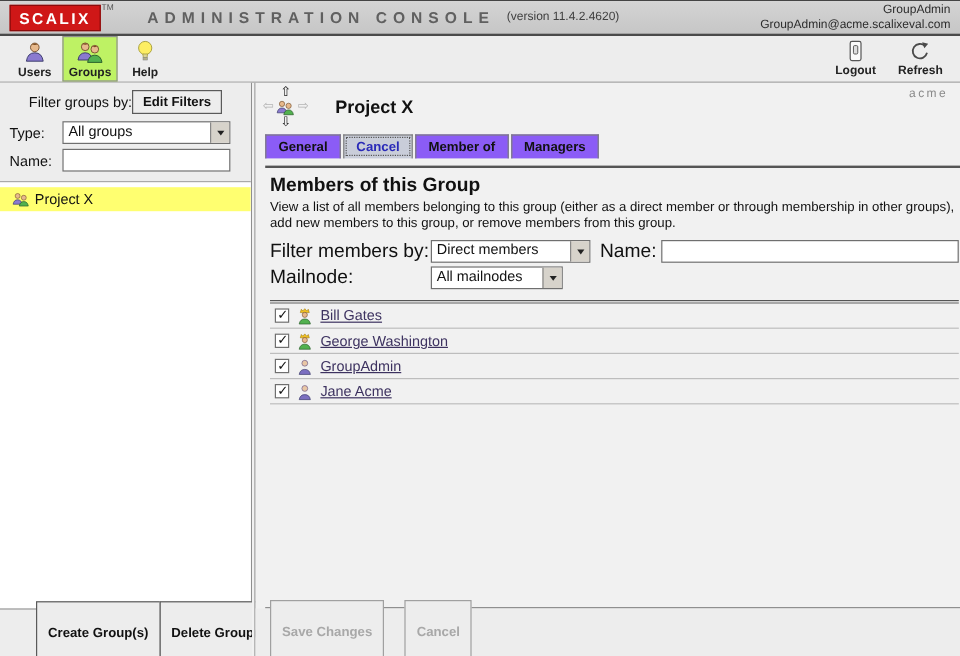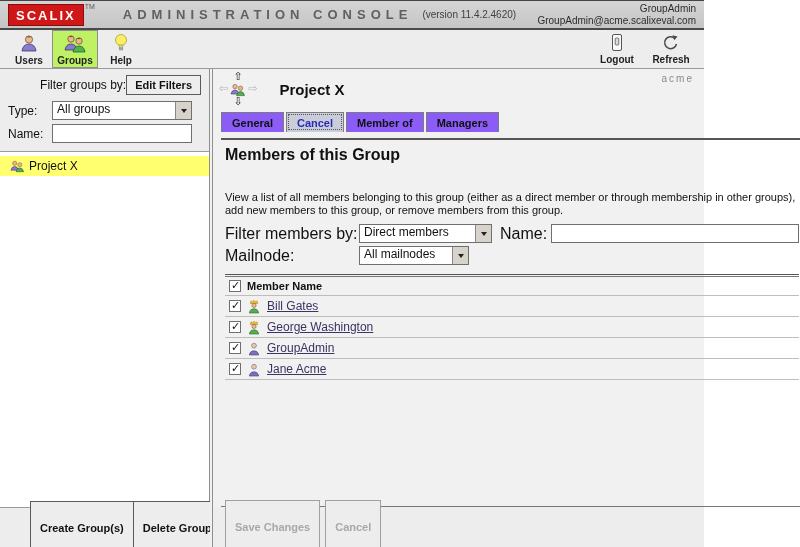--- a/index.html
+++ b/index.html
@@ -8,21 +8,21 @@
     --color-link:#3d3260;
     --color-tab_selected_bg:#c9cdd9;
     --color-tab_selected_text:#2a2ab8;
     --color-header_bg:#c6c6c6;
     --color-panel_bg:#ededed;
     --color-content_bg:#f1f1f1;
   }
   *{margin:0;padding:0;box-sizing:border-box;}
   html,body{width:800px;height:547px;overflow:hidden;}
   body{font-family:"Liberation Sans","DejaVu Sans",sans-serif;font-size:12px;color:#111;background:#fff;}
-  .app{width:704px;height:547px;display:flex;flex-direction:column;border-top:1px solid #444;}
+  .app{width:800px;height:547px;display:flex;flex-direction:column;border-top:1px solid #444;}
 
   
   .header{height:29px;background:linear-gradient(#d4d4d4,var(--color-header_bg));border-bottom:2px solid #4a4a4a;display:flex;align-items:center;padding:0 8px;flex:none;}
   .logo{background:var(--color-accent);color:#fff;font-weight:bold;font-size:13px;letter-spacing:2px;padding:3px 7px 2px;border:1px solid #8a0c0c;}
   .tm{font-size:7px;color:#555;vertical-align:top;margin:2px 0 0 1px;align-self:flex-start;}
   .admin-title{color:#606060;font-weight:bold;font-size:13px;letter-spacing:5px;margin-left:28px;white-space:nowrap;}
   .version{color:#404040;font-size:10px;margin-left:10px;white-space:nowrap;}
   .header-user{margin-left:auto;text-align:right;font-size:10px;color:#2c2c2c;line-height:12px;white-space:nowrap;}
 
   
@@ -32,21 +32,21 @@
   .tool-btn.selected{background:#bef264;border:1px solid #8f8f8f;}
   .toolbar-right{margin-left:auto;display:flex;}
   .tool-btn.wide{width:54px;}
 
   
   .body{flex:1;display:flex;min-height:0;}
 
   
   .sidebar{width:210px;flex:none;display:flex;flex-direction:column;border-right:1px solid #8f8f8f;background:#fff;}
   .filter-box{background:var(--color-panel_bg);border-bottom:1px solid #9a9a9a;padding:6px 8px 8px;flex:none;}
-  .filter-head{display:flex;align-items:flex-start;justify-content:flex-end;margin-bottom:6px;}
+  .filter-head{display:flex;align-items:flex-start;justify-content:center;margin-bottom:6px;}
   .filter-title{font-size:12px;color:#111;padding-top:3px;}
   .frow{display:flex;align-items:center;margin-top:4px;}
   .frow .flab{width:44px;font-size:12px;}
   .group-list{flex:1;background:#fff;overflow:hidden;padding-top:4px;}
   .group-item{display:flex;align-items:center;gap:4px;height:20px;padding-left:10px;cursor:pointer;font-size:12px;}
   .group-item.selected{background:var(--color-selection);}
   .sidebar-footer{flex:none;height:40px;background:var(--color-panel_bg);border-top:1px solid #9a9a9a;display:flex;align-items:center;padding-left:30px;}
 
   
   .divider{width:3px;background:var(--color-content_bg);border-right:1px solid #8f8f8f;flex:none;}
@@ -59,41 +59,41 @@
   .nav-mid{display:flex;align-items:center;gap:2px;}
   .nav-arrow{font-size:11px;color:#222;cursor:pointer;font-family:"DejaVu Sans",sans-serif;}
   .nav-arrow.dim{color:#b5b5b5;}
   .page-title{font-size:15px;font-weight:bold;color:#111;}
   .tab-row{flex:none;height:23px;display:flex;align-items:flex-end;padding-left:8px;gap:2px;}
   .tab{background:#8b5cf6;border:1px solid #7d7d7d;border-bottom:none;font-size:11px;font-weight:bold;padding:4px 10px 3px;cursor:pointer;color:#111;}
   .tab.selected{background:var(--color-tab_selected_bg);color:var(--color-tab_selected_text);outline:1px dotted #555;outline-offset:-3px;}
   .content{flex:1;min-height:0;display:flex;padding:6px 8px 0;}
   .content-box{flex:1;border-top:2px solid #555;border-bottom:1px solid #777;padding:6px 4px 0;display:flex;flex-direction:column;}
   .section-heading{font-size:16px;font-weight:bold;margin-bottom:3px;}
-  .section-desc{font-size:11px;line-height:13px;color:#111;margin-bottom:4px;max-width:585px;margin-top:24px;}
+  .section-desc{font-size:11px;line-height:13px;color:#111;margin-bottom:4px;max-width:585px;}
   .mrow{display:flex;align-items:center;margin-top:3px;}
   .mlabel{display:inline-block;text-align:left;margin-right:4px;font-size:16px;white-space:nowrap;}
   .mlabel.w1{width:130px;}
   
   .selectbox{background:#fff;border:1px solid #6f6f6f;height:19px;display:flex;align-items:flex-start;cursor:pointer;}
   .selectbox .sel-text{flex:1;padding:0 4px;font-size:12px;white-space:nowrap;overflow:hidden;}
   .selectbox .sel-btn{width:16px;height:17px;background:#d7d3cb;border-left:1px solid #888;display:flex;align-items:center;justify-content:center;flex:none;}
   .sel-arrow{width:0;height:0;border-left:3.5px solid transparent;border-right:3.5px solid transparent;border-top:4px solid #222;}
   .textinput{background:#fff;border:1px solid #6f6f6f;height:19px;font-size:12px;padding:0 3px;font-family:"Liberation Sans",sans-serif;}
 
   
   .members-table{margin-top:9px;border-top:1px solid #555;}
   .members-table .inner{border-top:1px solid #777;margin-top:1px;}
   .trow{display:flex;align-items:center;height:21px;border-bottom:1px solid #bdbdbd;padding-left:4px;gap:6px;}
   .trow.head{font-weight:bold;font-size:11px;height:19px;}
   .cb{width:12px;height:12px;background:#fff;border:1px solid #6f6f6f;position:relative;cursor:pointer;flex:none;}
   .cb.checked::after{content:"✓";position:absolute;left:1px;top:-2px;font-size:11px;color:#111;}
   .member-link{font-size:12px;color:var(--color-link);text-decoration:underline;cursor:pointer;}
 
-  .main-footer{flex:none;height:40px;background:var(--color-panel_bg);display:flex;align-items:center;padding-left:12px;gap:5px;}
+  .main-footer{flex:none;height:40px;background:var(--color-panel_bg);display:flex;align-items:center;padding-left:12px;gap:17px;}
 
   
   .btn{background:var(--color-panel_bg);border:1px solid #5a5a5a;font-size:11px;font-weight:bold;color:#111;padding:20px 9px;cursor:pointer;font-family:"Liberation Sans",sans-serif;white-space:nowrap;}
   .btn.small{padding:3px 8px;}
   .btn.disabled{color:#a8a8a8;border-color:#a0a0a0;cursor:default;}
   .btn-pair .btn + .btn{margin-left:-1px;}
 
   .icon{display:inline-flex;align-items:center;justify-content:center;}
 </style>
 </head>
@@ -265,24 +265,20 @@
             <div class="selectbox" style="width:110px;">
               <span class="sel-text">All mailnodes</span>
               <span class="sel-btn">
                   <span class="sel-arrow"></span>
                 </span>
             </div>
           </div>
 
           <div class="members-table">
             <div class="inner">
-              <div class="trow head">
-                <span class="cb checked"></span>
-                <span>Member Name</span>
-              </div>
 
               <div class="trow">
                 <span class="cb checked"></span>
                 <span class="icon">
                   <svg width="14" height="15" viewBox="0 0 15 16">
                     <path d="M3.5 4.8 l0.9-3 1.4 1.5 1.7-2 1.7 2 1.4-1.5 0.9 3 z" fill="#f2c21f" stroke="#9a7300" stroke-width="0.5"></path>
                     <circle cx="7.5" cy="6.8" r="2.3" fill="#e7b98c" stroke="#6b4423" stroke-width="0.5"></circle>
                     <path d="M2.5 15 q0.8-4.5 5-4.5 q4.2 0 5 4.5 z" fill="#52b14f" stroke="#2a5f2a" stroke-width="0.6"></path>
                   </svg>
                 </span>

